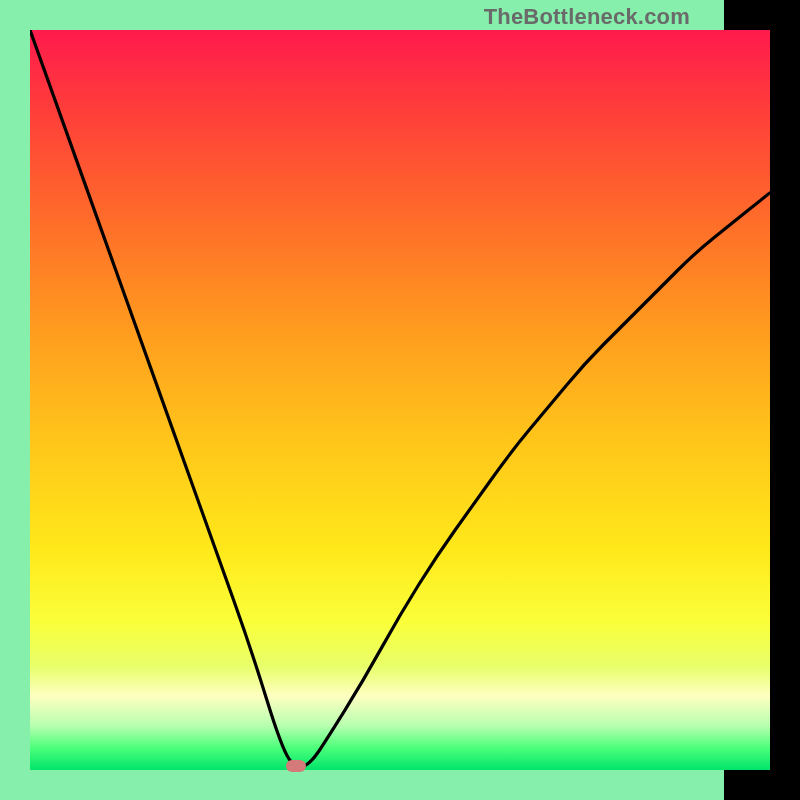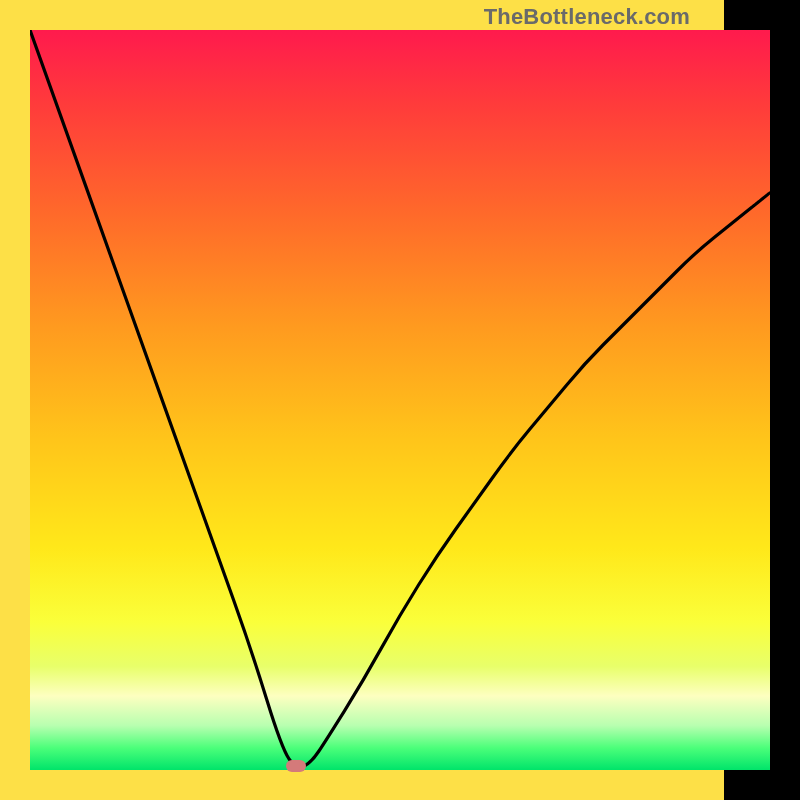--- a/index.html
+++ b/index.html
@@ -1,20 +1,20 @@
 <!DOCTYPE html>
 <html><head>
 <meta charset="utf-8">
 <style>
   * { margin: 0; padding: 0; box-sizing: border-box; }
   html, body { width: 800px; height: 800px; overflow: hidden; background: #000; }
   .outer {
     width: 724px;
     height: 800px;
-    background: #fde047;
+    background: #86efac;
     position: relative;
   }
   .plot-area {
     position: absolute;
     left: 30px;
     top: 30px;
     width: 740px;
     height: 740px;
     background: linear-gradient(to bottom,
       #ff1a4d 0%,

